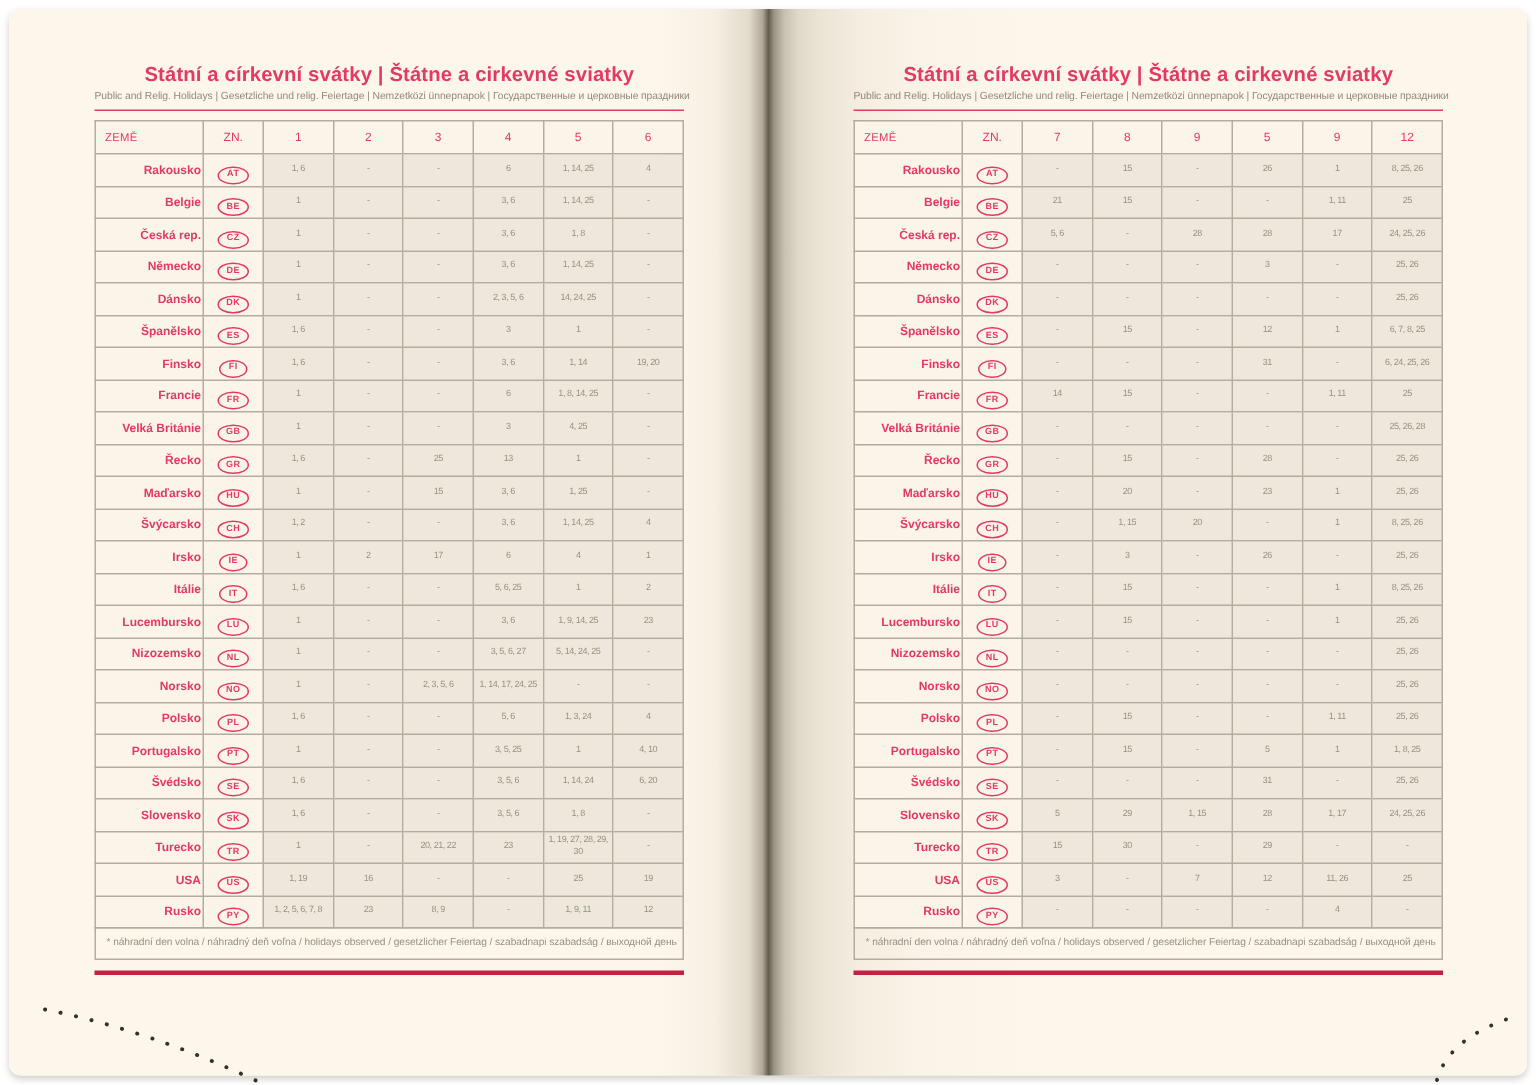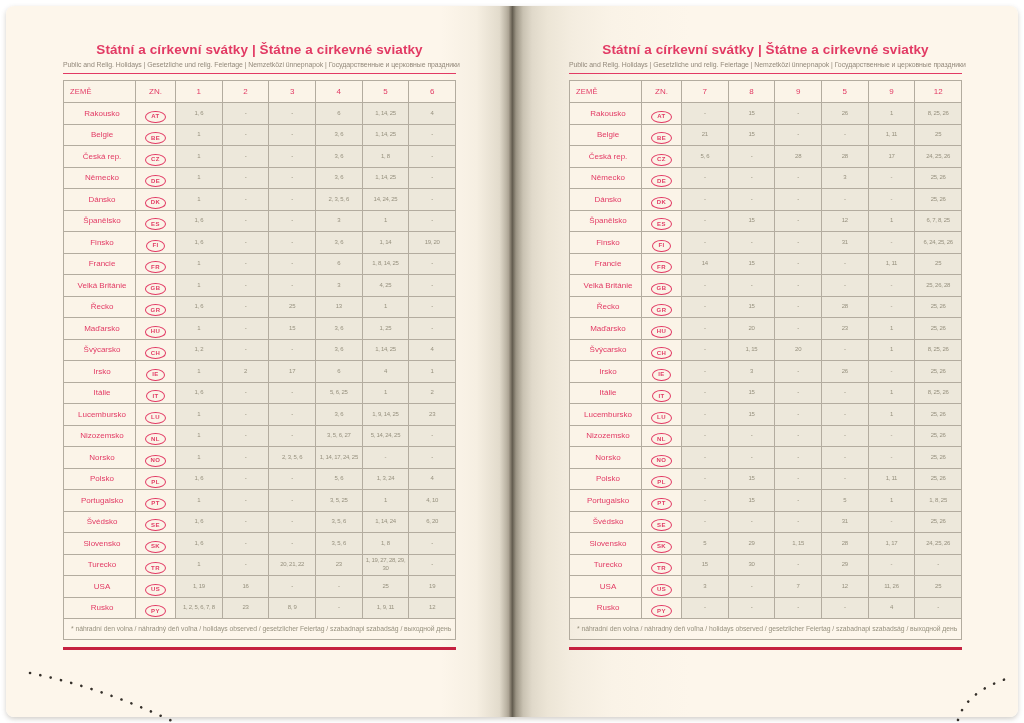--- a/index.html
+++ b/index.html
@@ -45,22 +45,22 @@
   col.c-country{width:72px;}
   col.c-zn{width:40px;}
   th,td{border:1px solid var(--border);overflow:hidden;}
   thead th{
     height:22px;background:var(--head-bg);color:var(--accent);
     font-size:8px;font-weight:normal;text-align:center;
   }
   thead th.col-country{text-align:left;padding-left:6px;font-size:7.5px;letter-spacing:0.2px;}
   tbody td{height:20.7px;vertical-align:middle;}
   .country-cell{
-    background:var(--head-bg);color:var(--accent);font-weight:normal;
-    font-size:8px;text-align:center;padding-left:6px;white-space:nowrap;
+    background:var(--head-bg);color:var(--accent);font-weight:bold;
+    font-size:8px;text-align:right;padding-left:6px;white-space:nowrap;
   }
   .zn-cell{background:var(--head-bg);text-align:center;}
   .badge{
     display:inline-block;border:1.1px solid var(--accent);border-radius:50%;
     color:var(--accent);font-size:6px;font-weight:bold;
     padding:1.5px 5px 1.5px 5px;letter-spacing:0.4px;line-height:7px;
   }
   .val-cell{
     background:var(--cell-bg);color:var(--gray-text);
     font-size:6px;letter-spacing:-0.3px;text-align:center;

